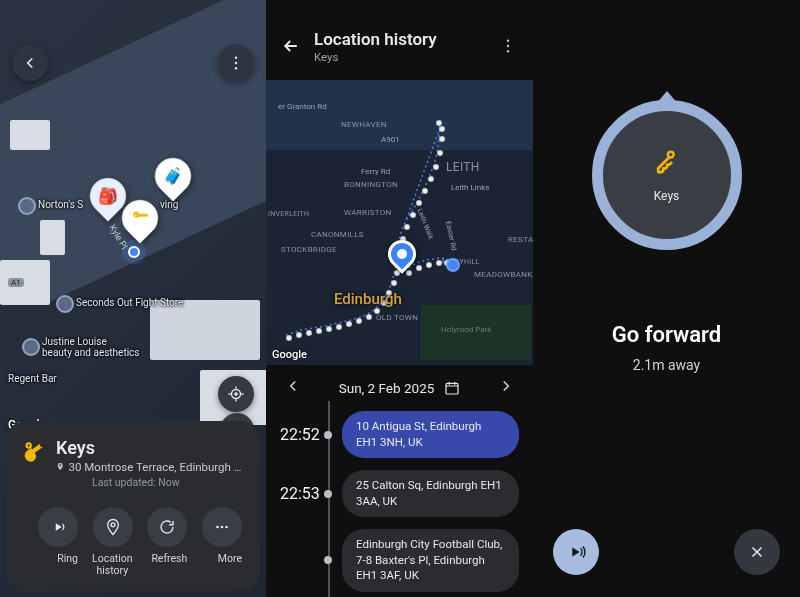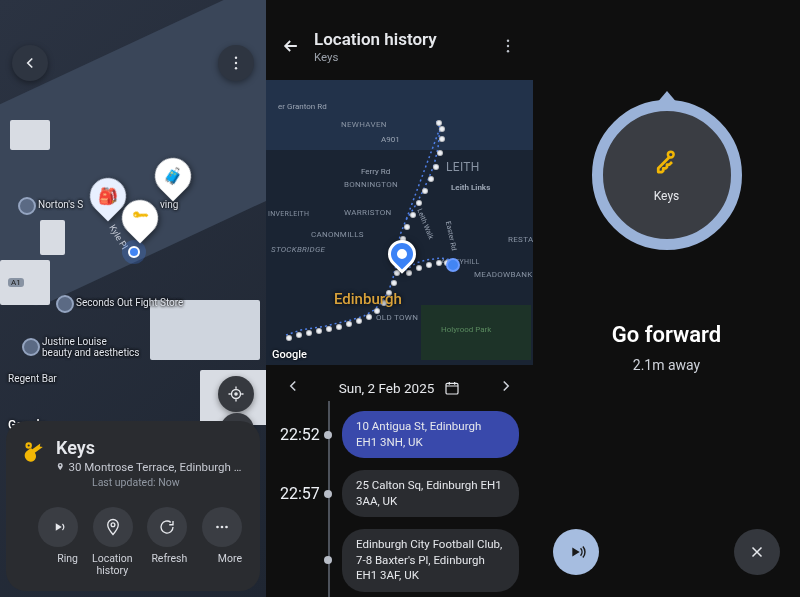--- a/index.html
+++ b/index.html
@@ -261,29 +261,29 @@
   <div class="map2">
     <div class="water2"></div>
     <div class="park2 pk1"></div>
 
     <span class="area" style="top:40px;left:75px;">NEWHAVEN</span>
     <span class="area" style="top:80px;left:180px;font-size:12px;">LEITH</span>
     <span class="area" style="top:100px;left:78px;">BONNINGTON</span>
     <span class="area" style="top:130px;left:2px;font-size:7px;">INVERLEITH</span>
     <span class="area" style="top:128px;left:78px;">WARRISTON</span>
     <span class="area" style="top:150px;left:45px;">CANONMILLS</span>
-    <span class="area" style="top:165px;left:5px;font-style:italic;">STOCKBRIDGE</span>
+    <span class="area" style="top:165px;left:15px;">STOCKBRIDGE</span>
     <span class="area" style="top:155px;left:210px;margin-left:32px;">RESTALRIG</span>
     <span class="area" style="top:178px;left:175px;font-size:7px;">ABBEYHILL</span>
     <span class="area" style="top:190px;left:208px;">MEADOWBANK</span>
     <span class="area" style="top:233px;left:110px;">OLD TOWN</span>
     <span class="maplabel" style="top:22px;left:12px;">er Granton Rd</span>
     <span class="maplabel" style="top:55px;left:115px;">A901</span>
     <span class="maplabel" style="top:87px;left:95px;">Ferry Rd</span>
-    <span class="maplabel" style="top:103px;left:185px;font-weight:bold;">Leith Links</span>
+    <span class="maplabel" style="top:103px;left:185px;">Leith Links</span>
     <span class="maplabel" style="top:152px;left:170px;transform:rotate(78deg);font-size:7px;">Easter Rd</span>
     <span class="maplabel" style="top:140px;left:143px;transform:rotate(68deg);font-size:7px;">Leith Walk</span>
     <span class="maplabel" style="top:245px;left:175px;color:#5a8a5f;">Holyrood Park</span>
 
     <svg class="route" viewBox="0 0 267 285">
       <polyline points="20,255 35,250 48,248 60,246 72,243 85,240 98,236 108,230 116,222 123,210 127,198 130,185 132,170 134,155 140,140 148,128 155,115 162,100 168,85 172,68 174,48 170,40" fill="none" stroke="#4f7fe6" stroke-width="1.5" stroke-dasharray="2 3"></polyline>
       <polyline points="130,185 140,190 150,183 160,180 175,178 185,180" fill="none" stroke="#4f7fe6" stroke-width="1.5" stroke-dasharray="2 3"></polyline>
       <polyline points="174,48 140,140" fill="none" stroke="#4f7fe6" stroke-width="1.5" stroke-dasharray="2 3"></polyline>
     </svg>
 
@@ -345,21 +345,21 @@
   </div>
   <div class="tl" id="timeline">
         <div class="tlRow">
           <div class="tlLine"></div>
           <div class="tlTime">22:52</div>
           <div class="tlDot"></div>
           <div class="tlCard sel">10 Antigua St, Edinburgh EH1 3NH, UK</div>
         </div>
         <div class="tlRow">
           <div class="tlLine"></div>
-          <div class="tlTime">22:57</div>
+          <div class="tlTime">22:53</div>
           <div class="tlDot"></div>
           <div class="tlCard">25 Calton Sq, Edinburgh EH1 3AA, UK</div>
         </div>
         <div class="tlRow">
           <div class="tlLine"></div>
           <div class="tlTime"></div>
           <div class="tlDot"></div>
           <div class="tlCard">Edinburgh City Football Club, 7-8 Baxter's Pl, Edinburgh EH1 3AF, UK</div>
         </div>
       </div>

